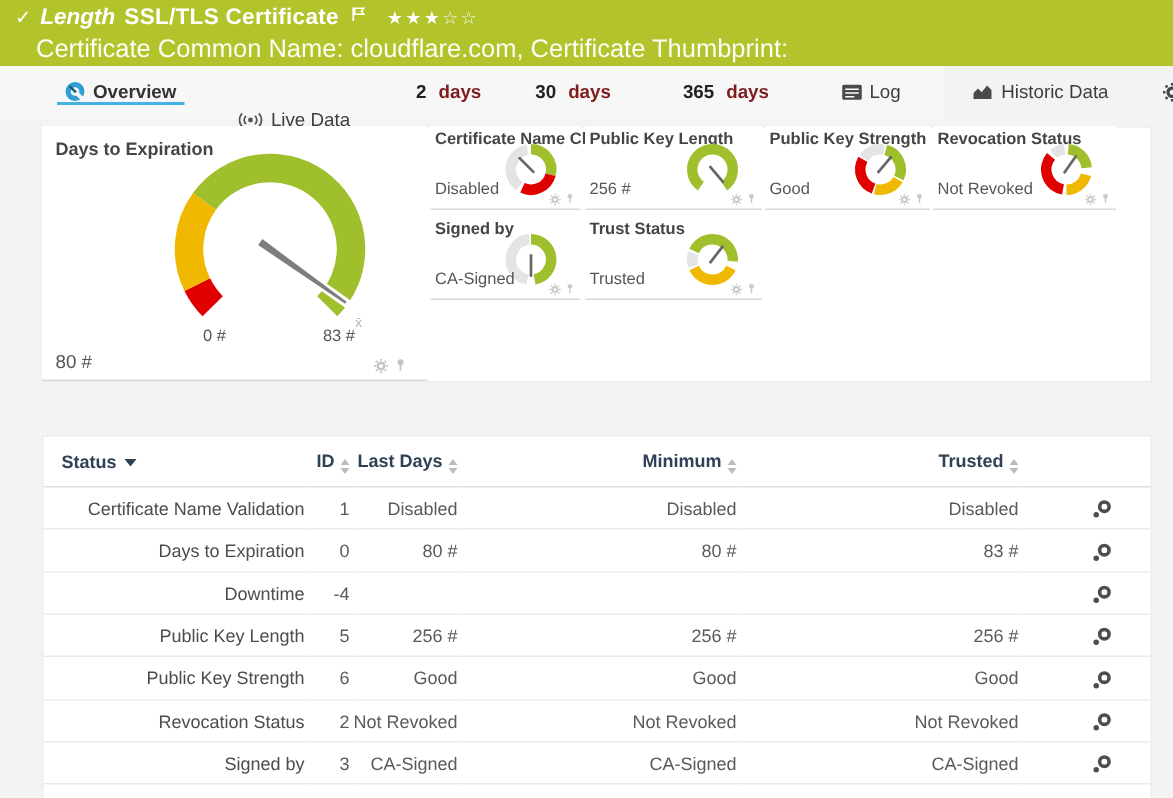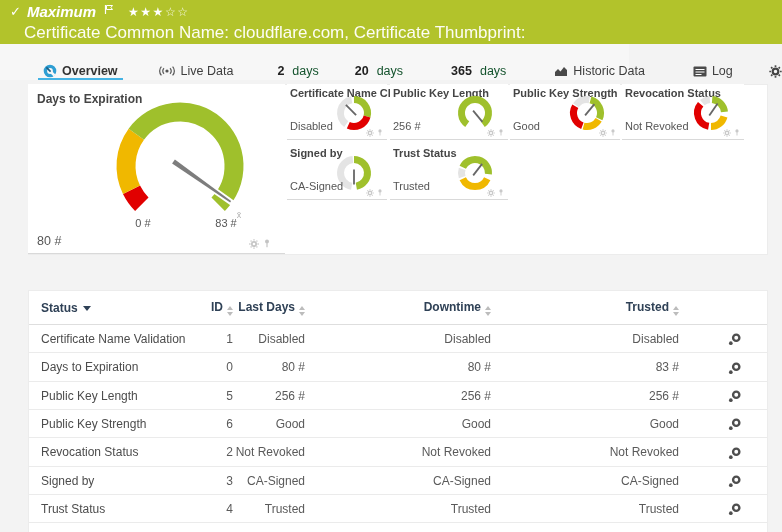--- a/index.html
+++ b/index.html
@@ -17,25 +17,25 @@
   .chk { font-weight:bold; font-size:13px; }
   .kind { font-style:italic; font-weight:600; }
   .sensor-title { font-weight:bold; letter-spacing:.2px; }
   .flagwrap { margin-left:2px; display:flex; align-items:flex-start; height:16px; }
   .stars { font-size:12px; letter-spacing:1.5px; margin-left:8px; }
   .stars .se { opacity:.85; }
   .topbar .row2 { padding:2px 0 0 24px; font-size:17px; color:#fdfdf5; }
 
   
   .tabs { position:absolute; top:44px; left:0; width:629px; height:36px; background:#f7f7f7;
-          display:flex; align-items:flex-end; font-size:12.5px; color:#3e3e3e; }
+          display:flex; align-items:center; font-size:12.5px; color:#3e3e3e; }
   .tab { display:flex; align-items:center; gap:5px; padding:0 5px; border-bottom:2px solid transparent; cursor:default; white-space:nowrap; }
   .tab.active { border-bottom-color:#44b3e4; font-weight:bold; color:#333; }
   .tab .num { font-weight:bold; color:#222; margin-right:3px; }
-  .tab .unit { color:#14532d; font-weight:normal; }
+  .tab .unit { color:#7f1d1d; font-weight:bold; }
   .t-overview { margin-left:38px; }
   .t-live { margin-left:30px;margin-top:37px; }
   .t-2d { margin-left:34px; }
   .t-30d { margin-left:26px; }
   .t-365d { margin-left:38px; }
   .t-hist { margin-left:38px; }
   .t-log { margin-left:38px; }
   .t-set { margin-left:26px; }
 
   
@@ -61,21 +61,21 @@
   .sval { position:absolute; left:3px; bottom:7px; font-size:11px; color:#565656; white-space:nowrap; }
   .sgauge { position:absolute; right:13px; top:9px; }
 
   
   .tablecard { top:290px; height:242px; border-bottom:none; }
   table { width:100%; border-collapse:collapse; font-size:12px; color:#5a5a5a; table-layout:fixed; }
   thead th { font-size:12px; font-weight:bold; color:#2f4156; text-align:right; padding:9px 2px 8px 0;
              border-bottom:1px solid #dedede; white-space:nowrap; }
   thead th.ch { text-align:left; padding-left:12px; }
   tbody td { text-align:right; padding:7px 2px 6px 0; border-bottom:1px solid #ebebeb; white-space:nowrap; }
-  tbody td.chan { text-align:left; padding-left:12px; color:#4c4c4c; }
+  tbody td.chan { text-align:right; padding-left:12px; color:#4c4c4c; }
   td.edit, th.edit { text-align:right; padding-right:26px; }
   td.edit svg { vertical-align:middle; }
 
   .caret-desc { display:inline-block; width:0; height:0; border-left:4px solid transparent; border-right:4px solid transparent;
                 border-top:5px solid #2f4156; margin-left:5px; vertical-align:1px; }
   .sortpair { display:inline-flex; flex-direction:column; margin-left:4px; vertical-align:1px; }
   .sortpair i { width:0; height:0; border-left:3.5px solid transparent; border-right:3.5px solid transparent; }
   .sortpair .up { border-bottom:4px solid #bcbcbc; margin-bottom:2px; }
   .sortpair .dn { border-top:4px solid #bcbcbc; }
 </style>
@@ -104,21 +104,22 @@
     <g id="sym-edit">
       <circle cx="7.6" cy="4.4" r="2.9" fill="none" stroke="currentColor" stroke-width="2.2"></circle>
       <circle cx="2.6" cy="9.4" r="1.7" fill="currentColor"></circle>
     </g>
   </defs>
 </svg>
 
 <header class="topbar">
   <div class="row1">
     <span class="chk">✓</span>
-    <span class="kind">Maximum</span>
+    <span class="kind">Length</span>
+    <span class="sensor-title">SSL/TLS Certificate</span>
     <span class="flagwrap">
       <svg width="10" height="12" viewBox="0 0 10 12">
         <line x1="1.5" y1="1" x2="1.5" y2="10" stroke="#fff" stroke-width="1.2"></line>
         <path d="M2.5,1.5 h6 l-1.6,2 1.6,2 h-6 z" fill="none" stroke="#fff" stroke-width="1"></path>
       </svg>
     </span>
     <span class="stars"><span class="sf">★★★</span><span class="se">☆☆</span></span>
   </div>
   <div class="row2">Certificate Common Name: cloudflare.com, Certificate Thumbprint: 9721a9721a9721a9721a9721a9721a9721a9721a</div>
 </header>
@@ -142,41 +143,41 @@
         <path d="M14.6,1.6 A6.4,6.4 0 0 1 14.6,10.4"></path>
       </g>
     </svg>
     <span>Live Data</span>
   </div>
   <div class="tab t-2d">
     <span class="num">2</span>
     <span class="unit">days</span>
   </div>
   <div class="tab t-30d">
-    <span class="num">20</span>
+    <span class="num">30</span>
     <span class="unit">days</span>
   </div>
   <div class="tab t-365d">
     <span class="num">365</span>
     <span class="unit">days</span>
-  </div>
-  <div class="tab t-hist">
-    <svg width="14" height="11" viewBox="0 0 14 11">
-      <path d="M1,10 L1,6 4,3 6.5,5.5 10,1 13,4 13,10 Z" fill="#4a4a4a"></path>
-    </svg>
-    <span>Historic Data</span>
   </div>
   <div class="tab t-log">
     <svg width="14" height="11" viewBox="0 0 14 11">
       <rect x="0.5" y="0.5" width="13" height="10" rx="1" fill="#4a4a4a"></rect>
       <line x1="2.5" y1="3.5" x2="11.5" y2="3.5" stroke="#fff" stroke-width="1"></line>
       <line x1="2.5" y1="6" x2="11.5" y2="6" stroke="#fff" stroke-width="1"></line>
       <line x1="2.5" y1="8.5" x2="8.5" y2="8.5" stroke="#fff" stroke-width="1"></line>
     </svg>
     <span>Log</span>
+  </div>
+  <div class="tab t-hist">
+    <svg width="14" height="11" viewBox="0 0 14 11">
+      <path d="M1,10 L1,6 4,3 6.5,5.5 10,1 13,4 13,10 Z" fill="#4a4a4a"></path>
+    </svg>
+    <span>Historic Data</span>
   </div>
   <div class="tab t-set">
     <svg width="13" height="13" viewBox="0 0 12 12" style="color:#444">
         <use href="#sym-gear"></use>
       </svg>
 
   </div>
 </nav>
 
 <section class="card gaugecard">
@@ -351,21 +352,21 @@
               <i class="dn"></i>
             </span>
         </th>
         <th>
           <span>Last Days</span><span class="sortpair">
               <i class="up"></i>
               <i class="dn"></i>
             </span>
         </th>
         <th>
-          <span>Downtime</span><span class="sortpair">
+          <span>Minimum</span><span class="sortpair">
               <i class="up"></i>
               <i class="dn"></i>
             </span>
         </th>
         <th>
           <span>Trusted</span><span class="sortpair">
               <i class="up"></i>
               <i class="dn"></i>
             </span>
         </th>
@@ -387,20 +388,30 @@
         <td class="chan">Days to Expiration</td>
         <td>0</td>
         <td>80 #</td>
         <td>80 #</td>
         <td>83 #</td>
         <td class="edit"><svg width="13" height="13" viewBox="0 0 12 12" style="color:#4e4e4e">
               <use href="#sym-edit"></use>
             </svg></td>
       </tr>
       <tr>
+        <td class="chan">Downtime</td>
+        <td>-4</td>
+        <td></td>
+        <td></td>
+        <td></td>
+        <td class="edit"><svg width="13" height="13" viewBox="0 0 12 12" style="color:#4e4e4e">
+              <use href="#sym-edit"></use>
+            </svg></td>
+      </tr>
+      <tr>
         <td class="chan">Public Key Length</td>
         <td>5</td>
         <td>256 #</td>
         <td>256 #</td>
         <td>256 #</td>
         <td class="edit"><svg width="13" height="13" viewBox="0 0 12 12" style="color:#4e4e4e">
               <use href="#sym-edit"></use>
             </svg></td>
       </tr>
       <tr>

